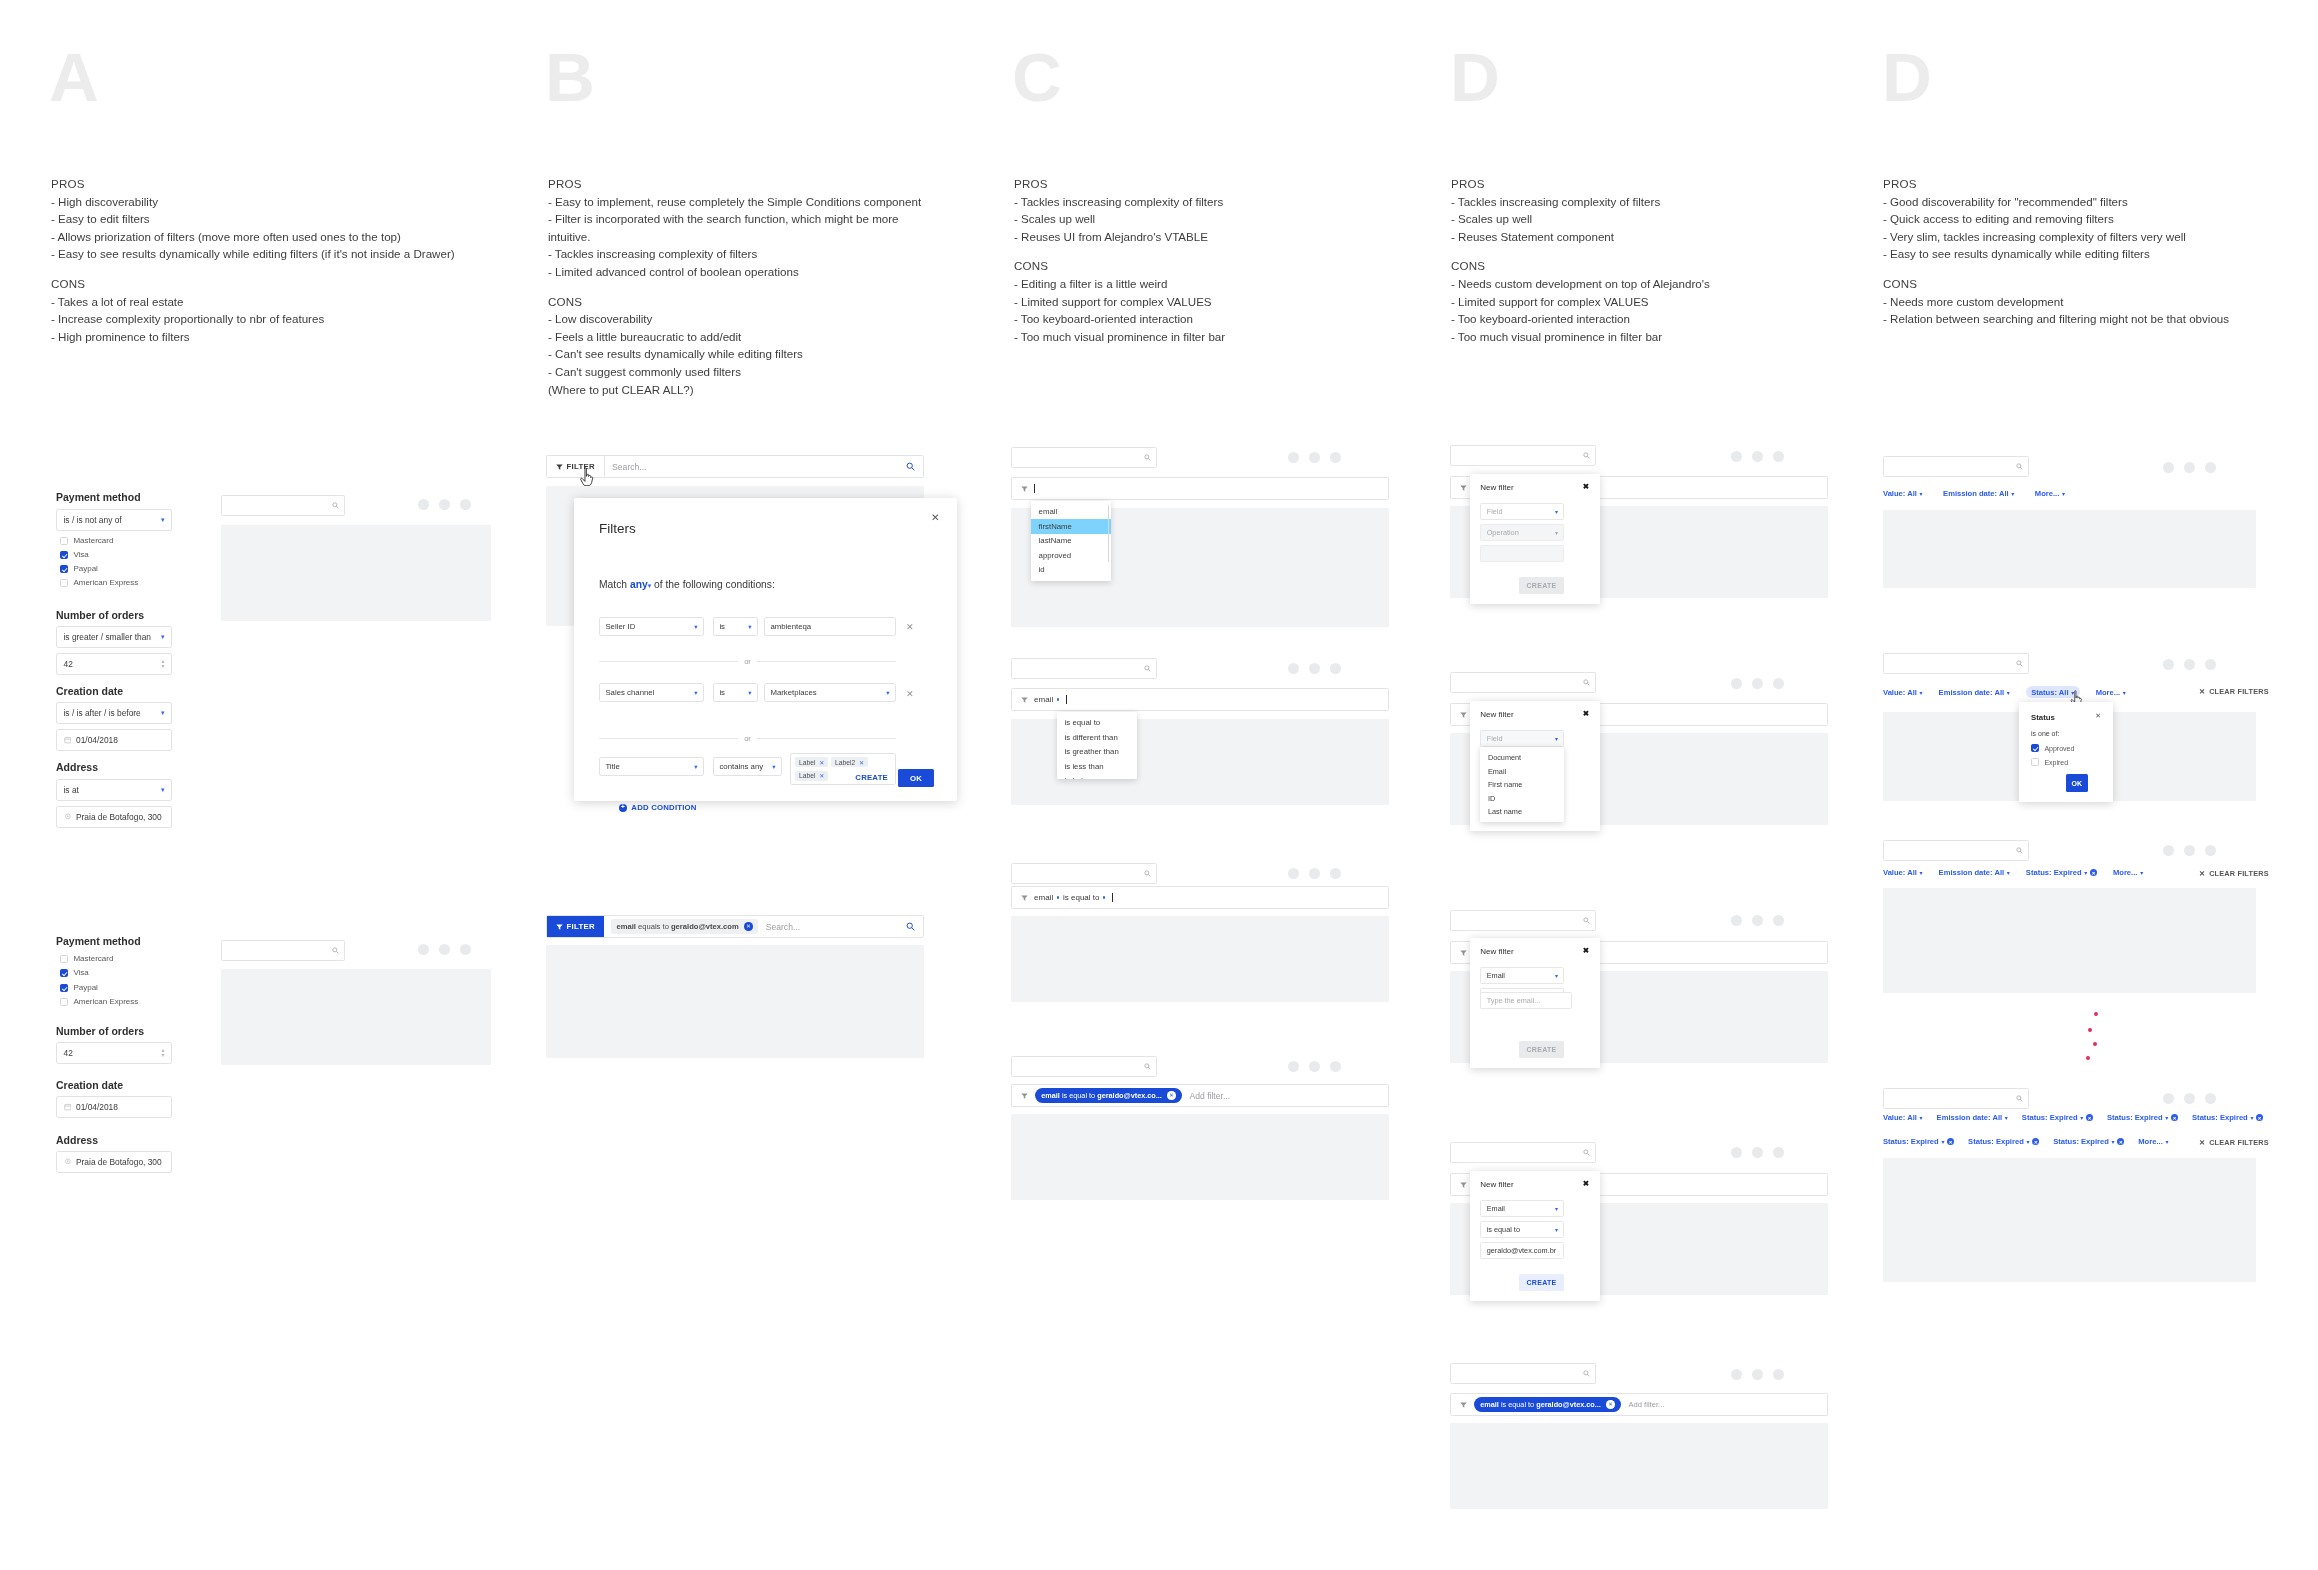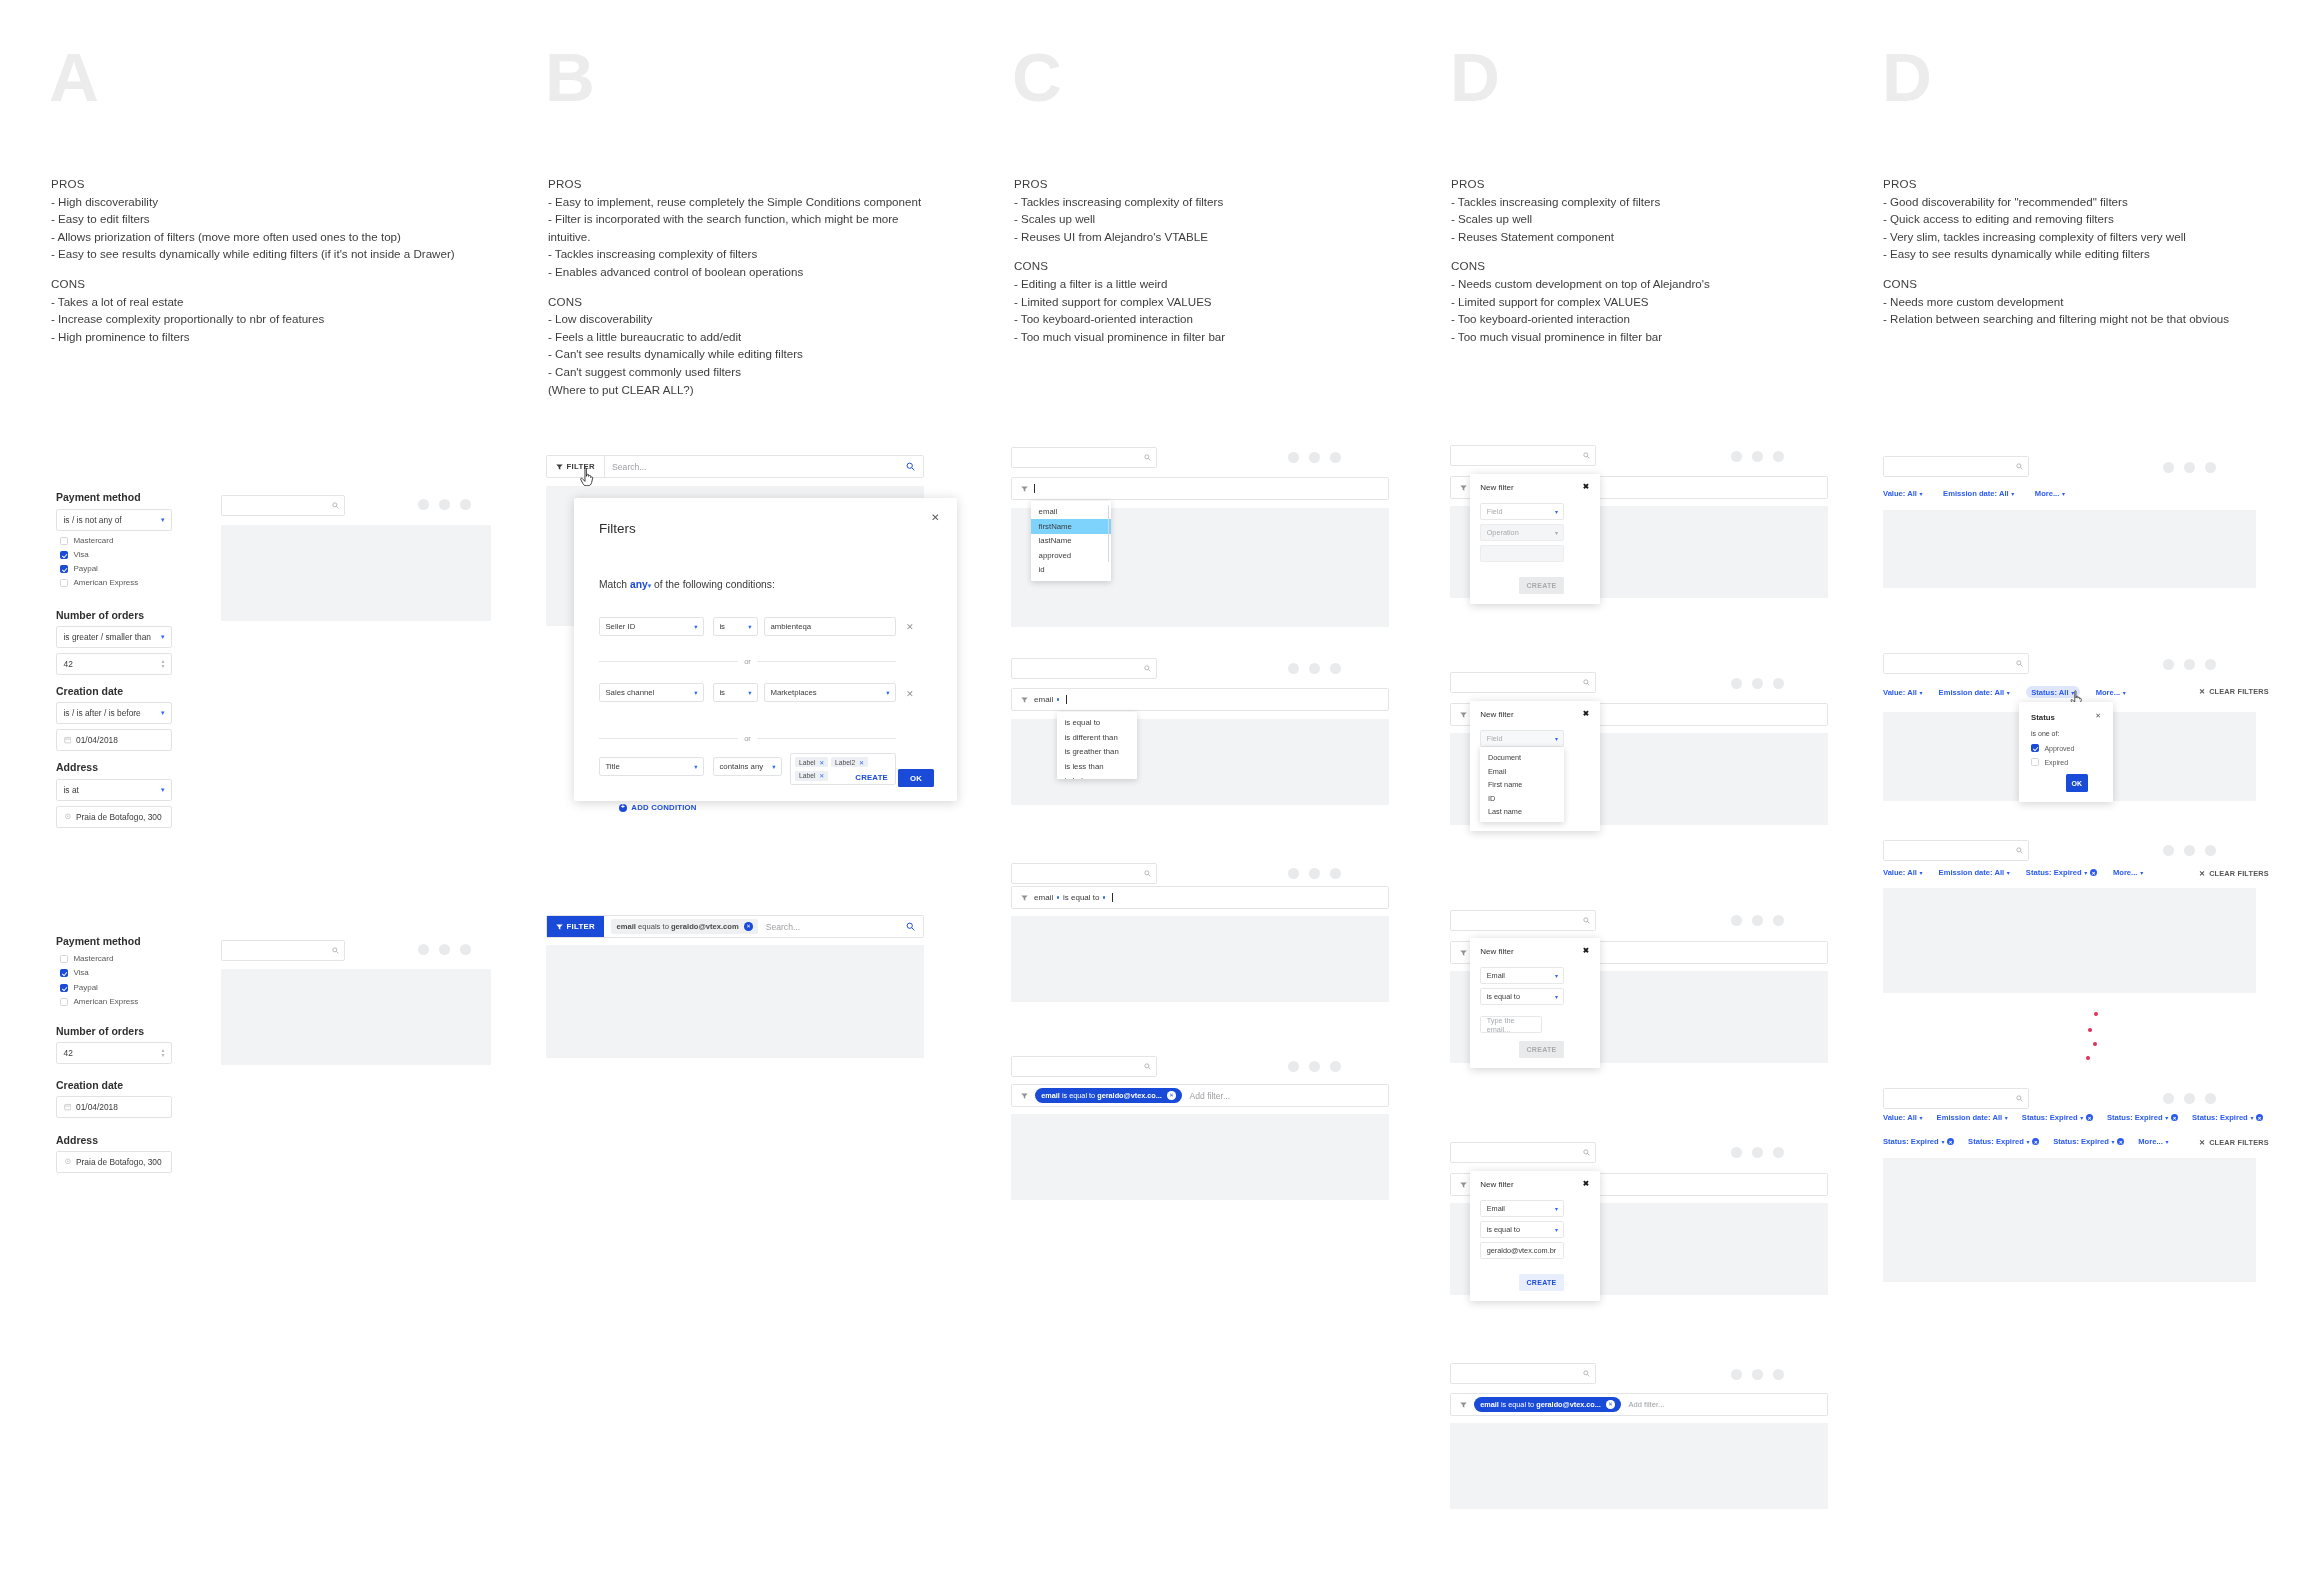--- a/index.html
+++ b/index.html
@@ -209,21 +209,21 @@
     </ul>
   </div>
 
   <div class="proscons" style="left:548px;top:175px">
     <div class="hd">PROS</div>
     <ul>
       <li>- Easy to implement, reuse completely the Simple Conditions component</li>
       <li>- Filter is incorporated with the search function, which might be more</li>
       <li>intuitive.</li>
       <li>- Tackles inscreasing complexity of filters</li>
-      <li>- Enables advanced control of boolean operations</li>
+      <li>- Limited advanced control of boolean operations</li>
     </ul>
     <div class="gap"></div>
     <div class="hd">CONS</div>
     <ul>
       <li>- Low discoverability</li>
       <li>- Feels a little bureaucratic to add/edit</li>
       <li>- Can't see results dynamically while editing filters</li>
       <li>- Can't suggest commonly used filters</li>
       <li>(Where to put CLEAR ALL?)</li>
     </ul>
@@ -733,21 +733,21 @@
     <div class="nf-title" style="left:10.3px;top:9.2px">New filter</div>
     <div class="nf-x" style="right:10.8px;top:8.6px">✖</div>
     <div class="nf-field" style="left:10.3px;top:29px;width:84px">
       <span>Email</span>
         <span class="cv">▾</span>
     </div>
     <div class="nf-field" style="left:10.3px;top:50px;width:84px">
       <span>is equal to</span>
         <span class="cv">▾</span>
     </div>
-    <div class="nf-field" style="left:10.3px;top:78px;width:62px">
+    <div class="nf-field" style="left:10.3px;top:54px;width:92px">
       <span class="phh">Type the email...</span>
     </div>
     <div class="nf-create off" style="left:49px;top:103px;width:45px;height:16.7px">CREATE</div>
   </div>
 
   <div class="srch" style="left:1450px;top:1142px;width:146px;height:20.5px">
     <svg viewBox="0 0 16 16">
         <circle cx="6.5" cy="6.5" r="4.6" fill="none" stroke="#9b9da1" stroke-width="1.6"></circle>
         <line x1="10" y1="10" x2="14.5" y2="14.5" stroke="#9b9da1" stroke-width="1.6"></line>
       </svg>

